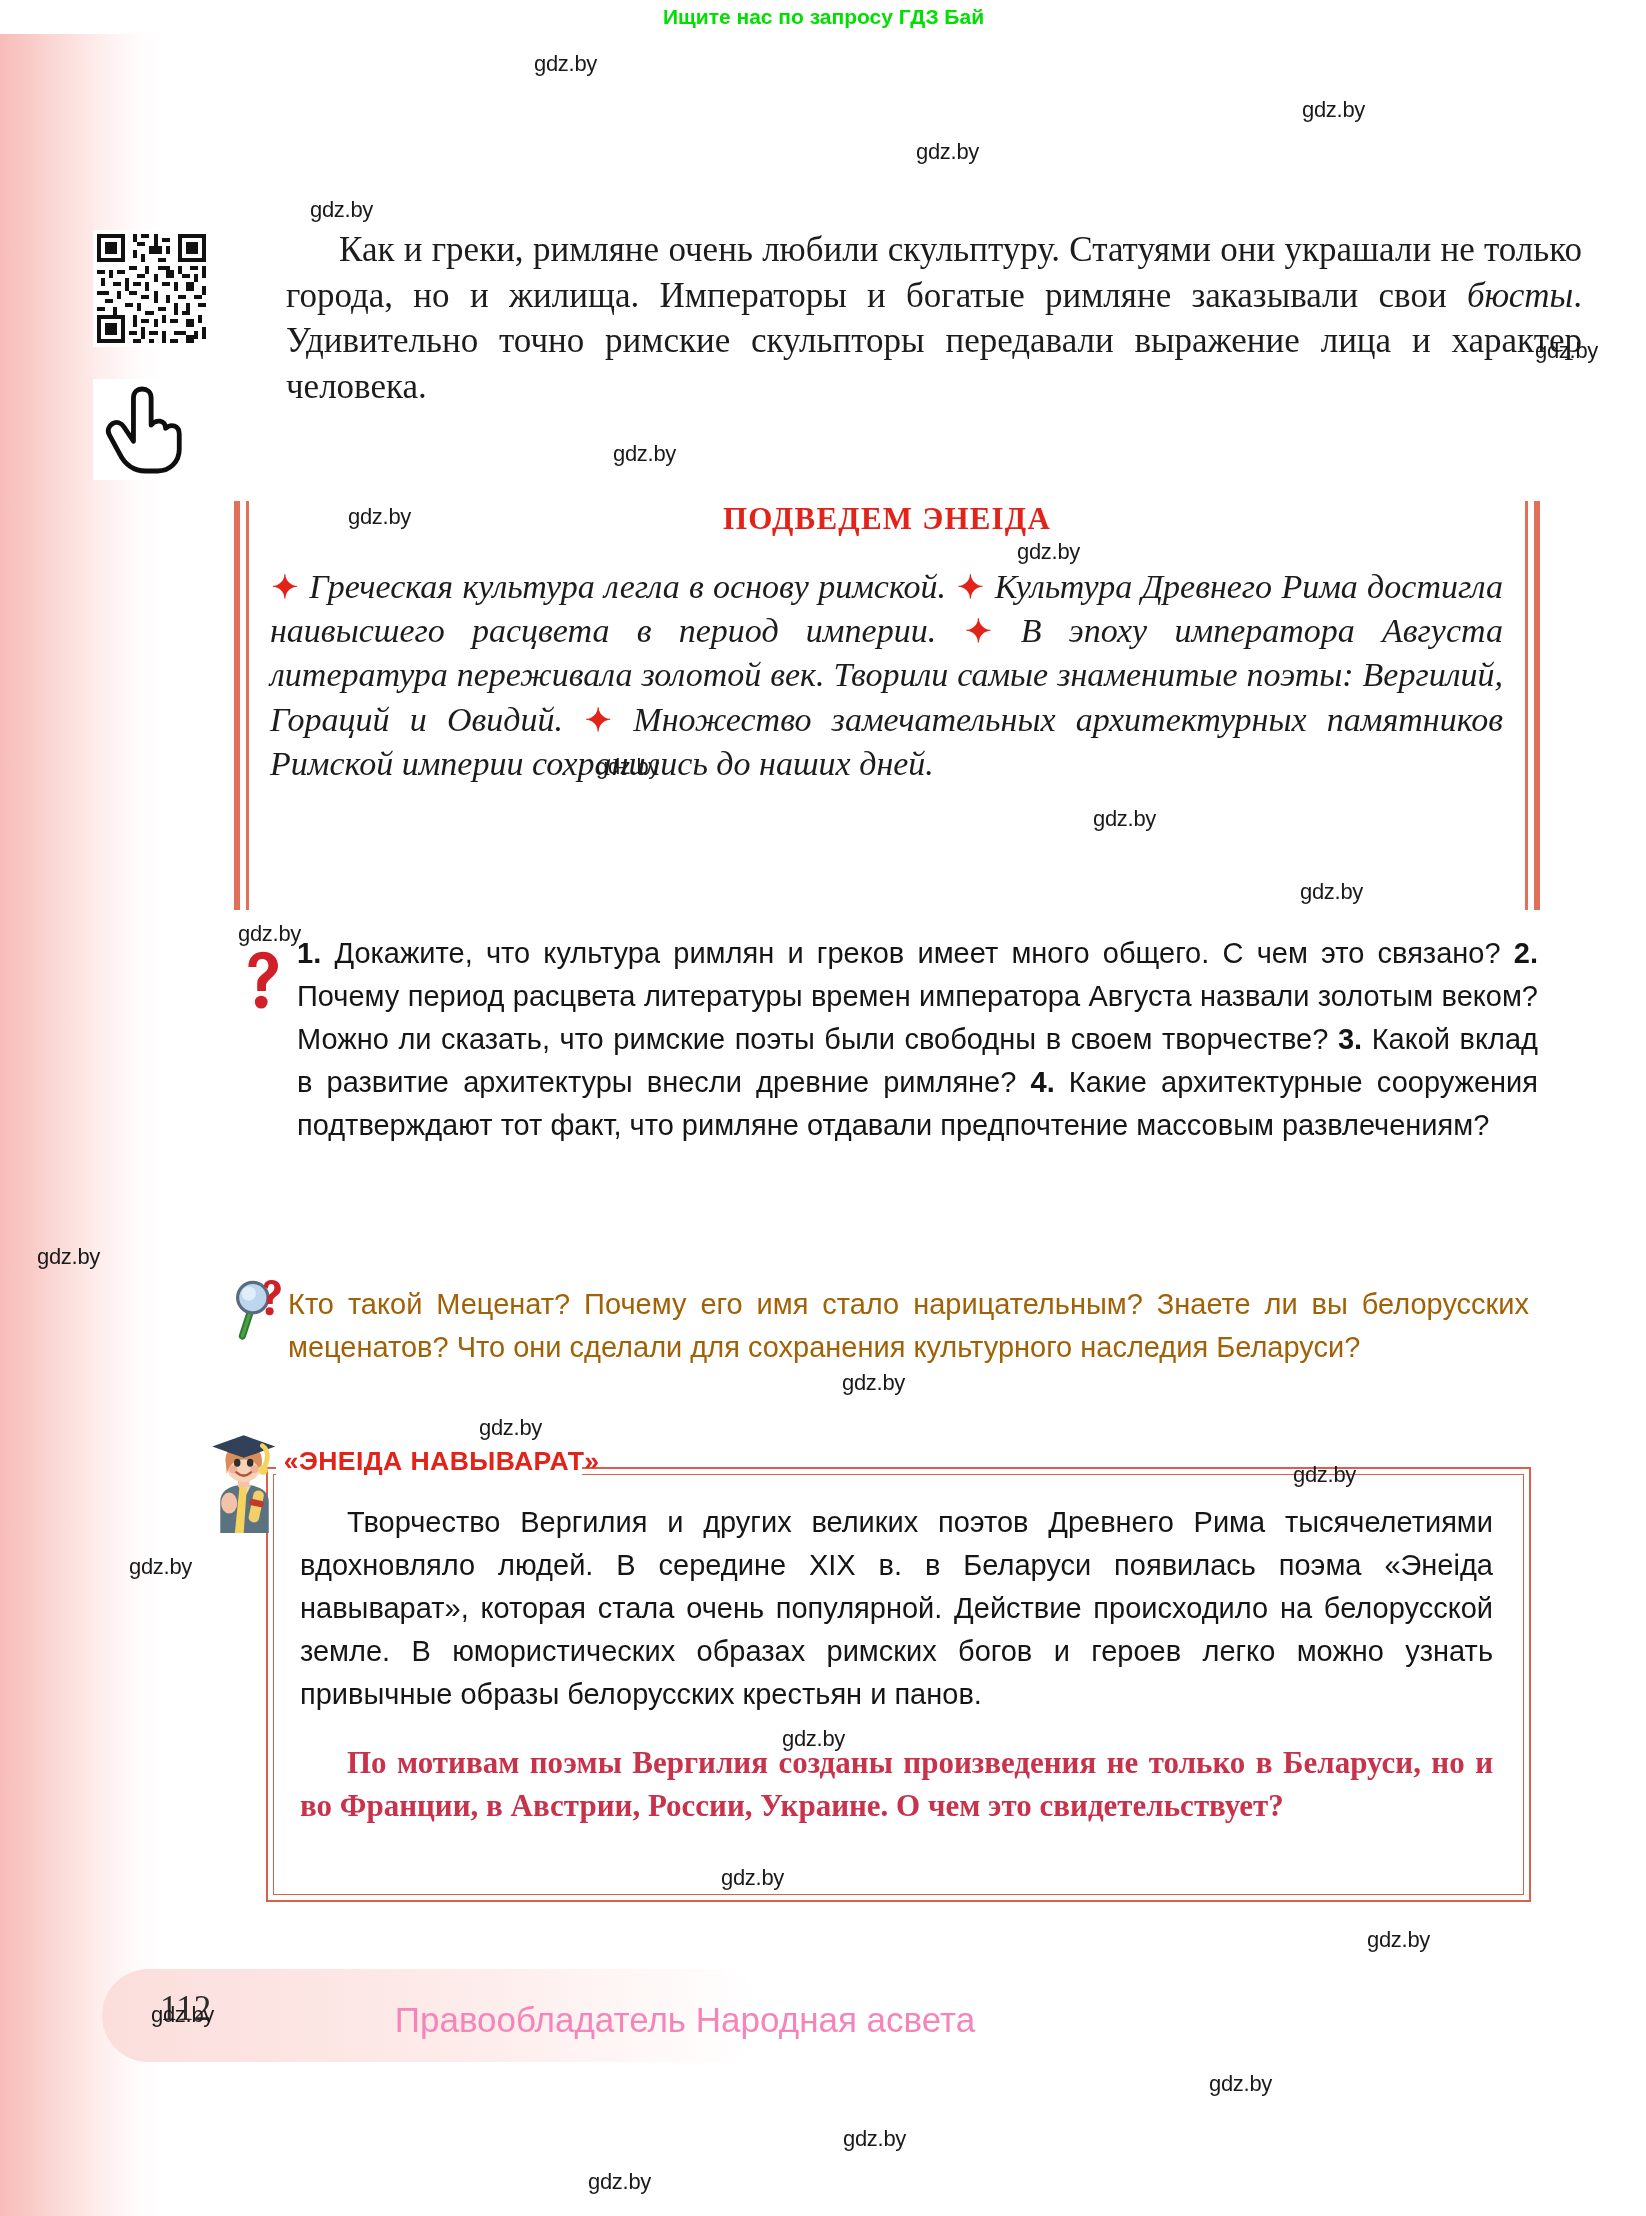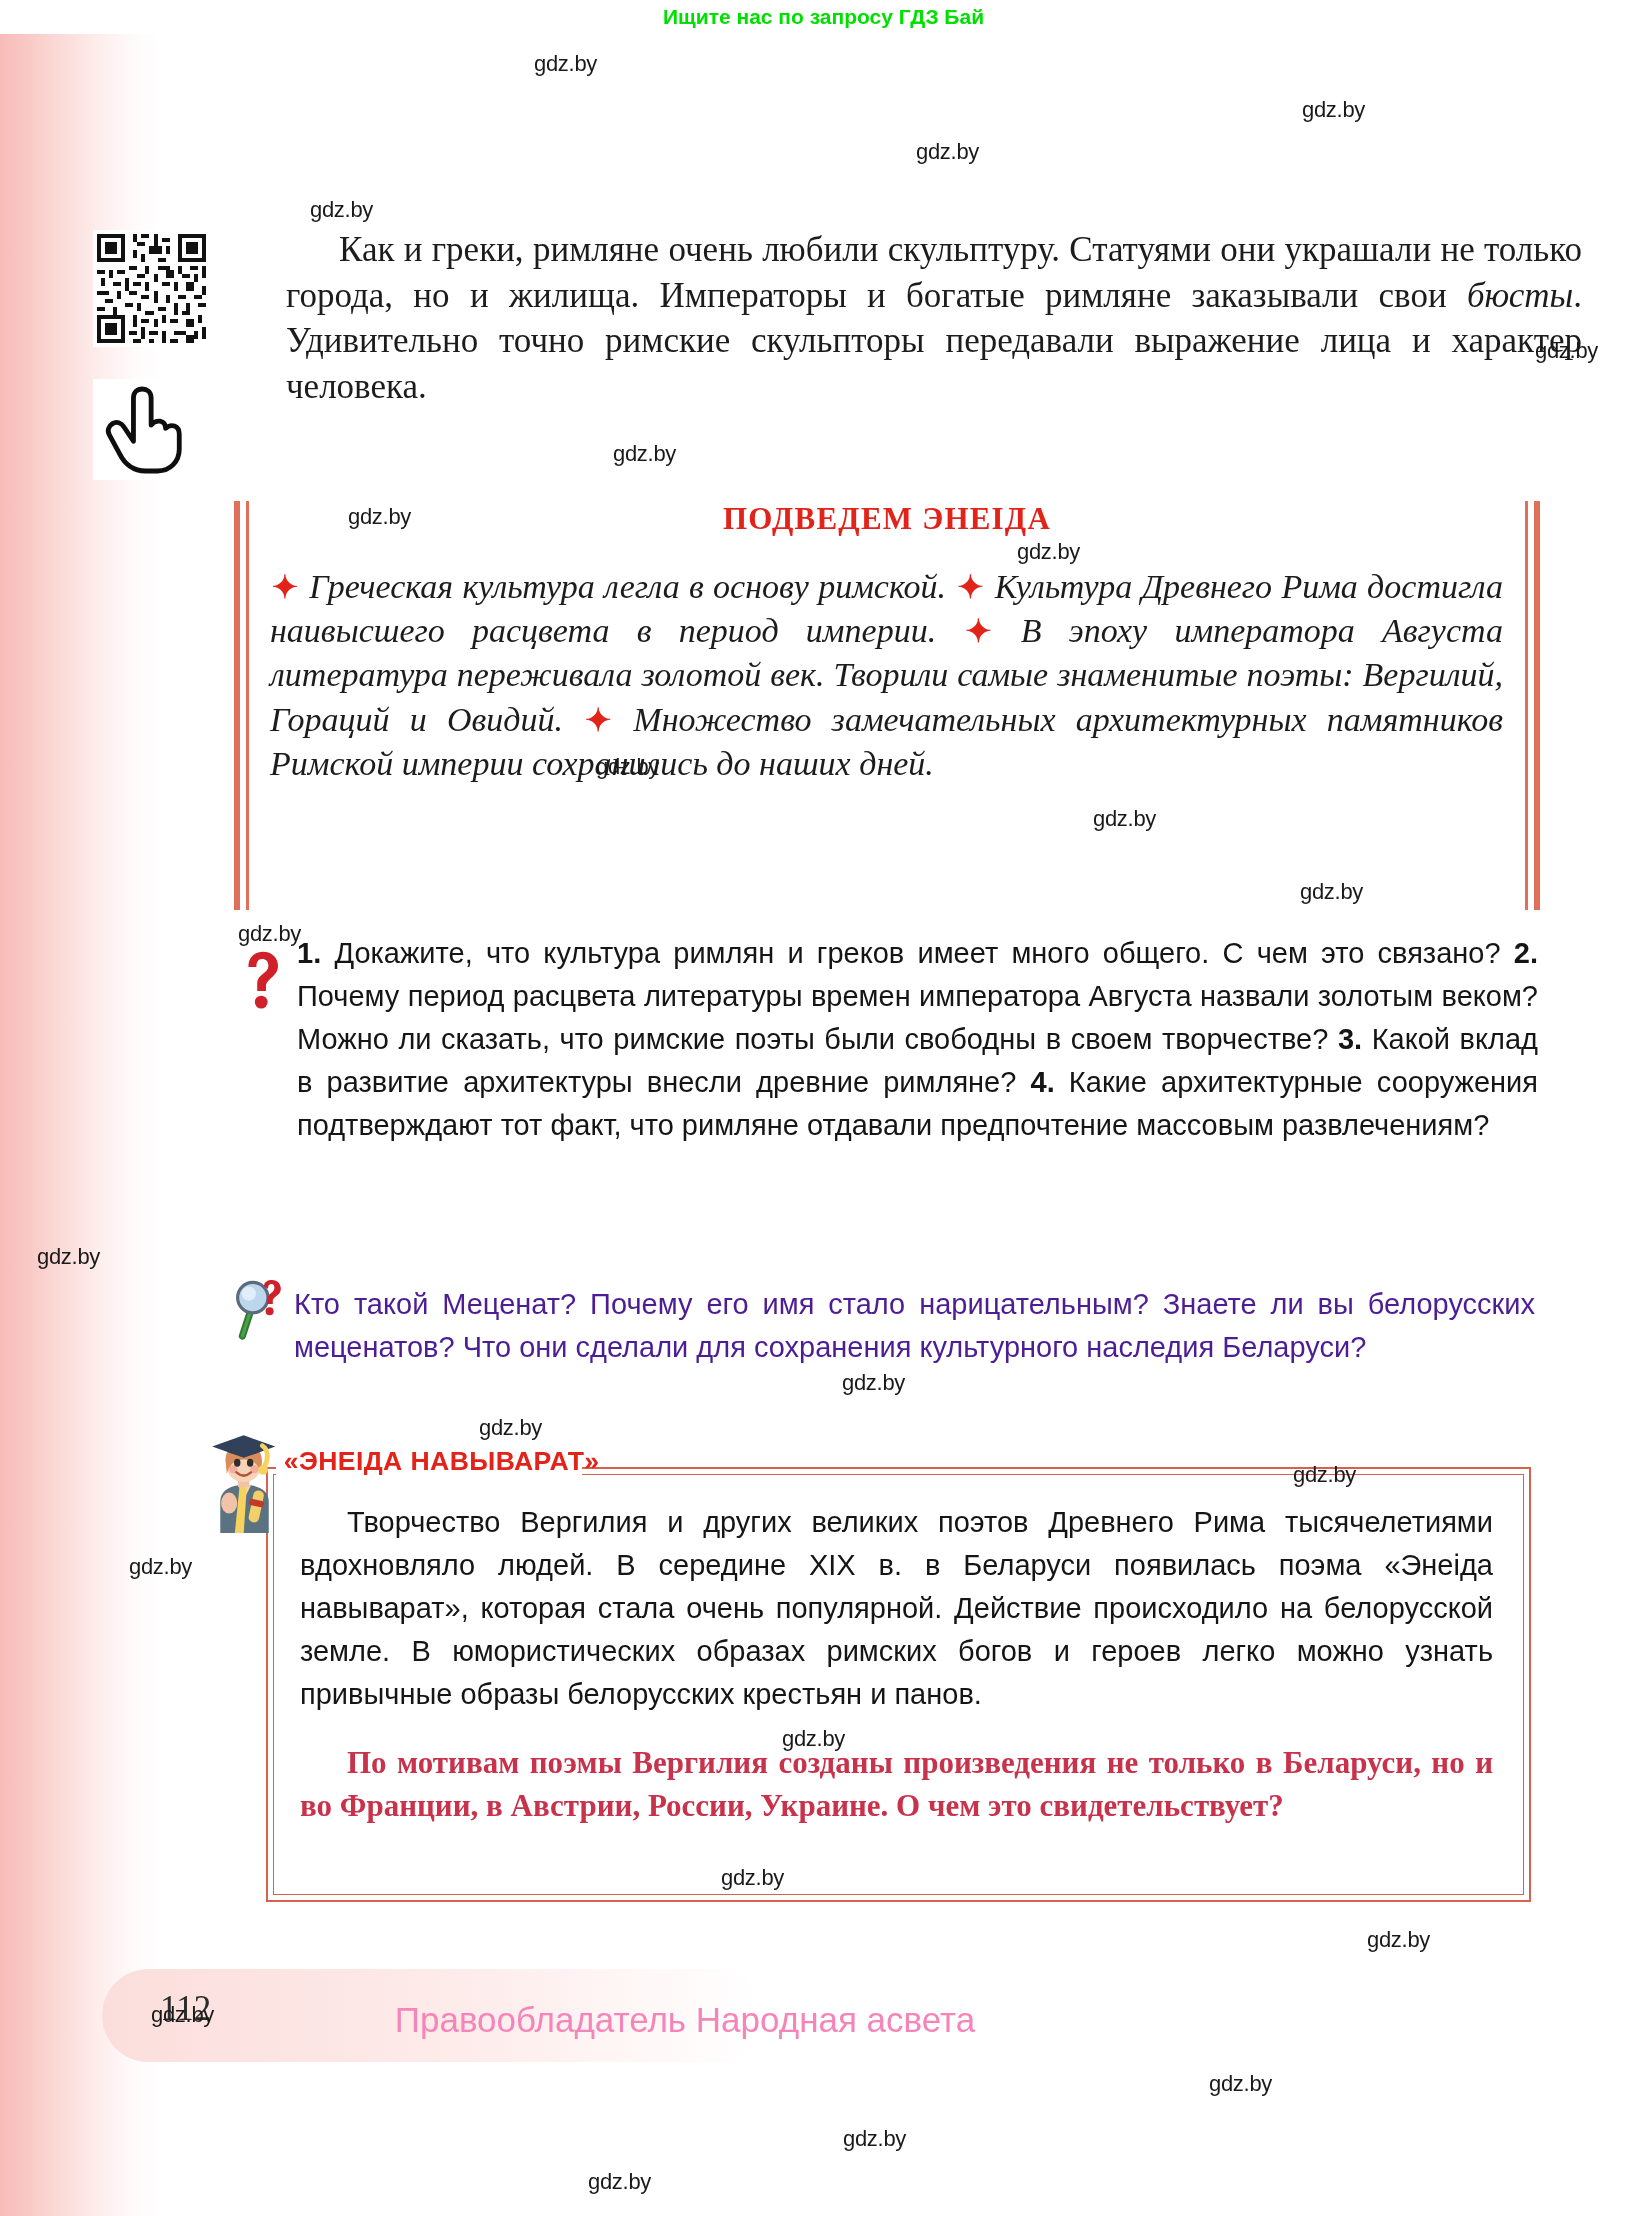--- a/index.html
+++ b/index.html
@@ -207,27 +207,27 @@
   .lens-icon {
     position: absolute;
     left: 232px;
     top: 1280px;
     width: 56px;
     height: 64px;
     z-index: 21;
   }
   .mec-text {
     position: absolute;
-    left: 294px;
+    left: 288px;
     top: 1283px;
     width: 1241px;
     font-family: "Liberation Sans", sans-serif;
     font-size: 29px;
     line-height: 1.48;
-    color: #4c1d95;
+    color: #a16207;
     text-align: justify;
     z-index: 20;
   }
 
   
   .eneida {
     position: absolute;
     left: 266px;
     top: 1467px;
     width: 1265px;

